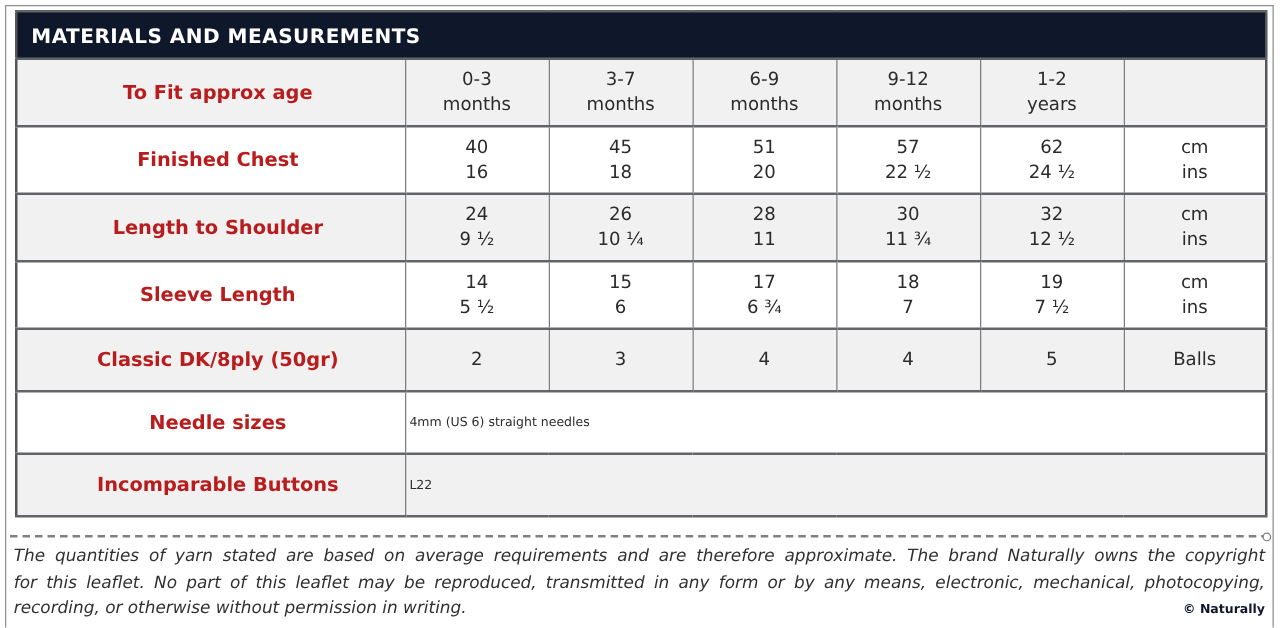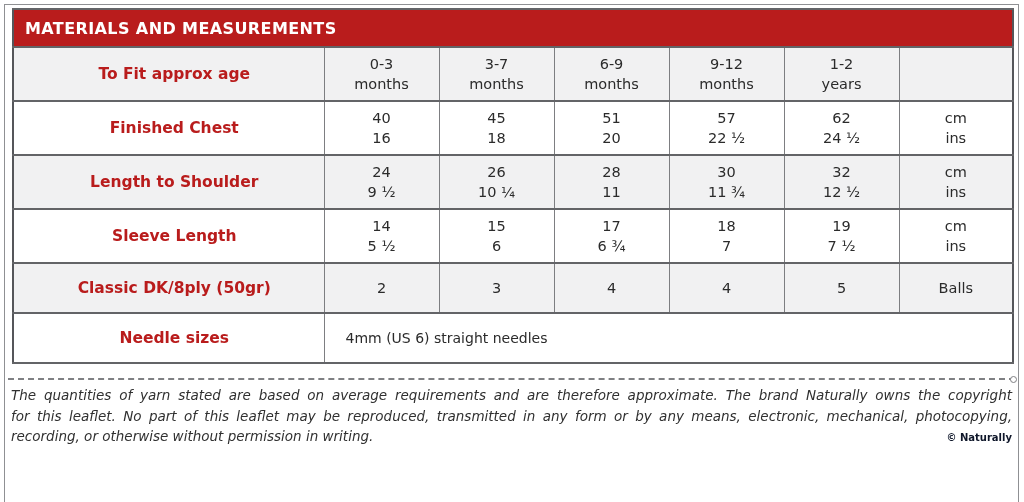--- a/index.html
+++ b/index.html
@@ -6,29 +6,29 @@
   html,body { width:1024px; height:502px; background:#ffffff; overflow:hidden;
               font-family:"DejaVu Sans","Liberation Sans",sans-serif; }
   .page { position:absolute; top:4px; left:4px; width:1015px; height:498px;
           background:#ffffff; border:1px solid #8f9093; border-bottom:none; }
 
   table.mm { border-collapse:collapse; table-layout:fixed; width:1000px;
              margin:3px 0 0 7px; border:2px solid #55565a; }
   table.mm td { border-top:2px solid #636467; border-bottom:2px solid #636467;
                 border-left:1px solid #7d7e81; border-right:1px solid #7d7e81; }
 
-  .title-cell { background:#b91c1c; color:#ffffff; font-weight:bold; font-size:16px;
+  .title-cell { background:#0f172a; color:#ffffff; font-weight:bold; font-size:16px;
                 letter-spacing:.4px; height:38px; vertical-align:middle;
                 padding-left:11px; text-align:left; }
 
   .lbl { font-weight:bold; font-size:15.5px; color:#b91c1c; padding-left:11px;
          vertical-align:middle; text-align:center;margin-top:16px; }
   .val { text-align:center; font-size:14.5px; color:#2b2b2b; vertical-align:middle;
          line-height:20px; padding:6px 0;margin-left:40px; }
-  .span-val { font-size:14px; color:#2b2b2b; text-align:left; padding-left:21px;
+  .span-val { font-size:10px; color:#2b2b2b; text-align:left; padding-left:3px;
               vertical-align:middle; }
 
   tr.r2 td { height:54px; }
   tr.r1 td { height:50px; }
   tr.gray td { background:#f1f1f2; }
   tr.white td { background:#ffffff; }
 
   .divider { position:relative; margin:14px 3px 0 3px; border-top:2px dashed #7f8083; }
   .divider::after { content:""; position:absolute; right:-2px; top:-4px; width:5px; height:5px;
                     border:1px solid #7f8083; border-radius:50%; background:#fff; }
@@ -177,20 +177,24 @@
       <td class="val">4</td>
       <td class="val">5</td>
       <td class="val">Balls</td>
     </tr>
 
     <tr class="r1 white">
       <td class="lbl">Needle sizes</td>
       <td colspan="6" class="span-val">4mm (US 6) straight needles</td>
     </tr>
 
+    <tr class="r1 gray">
+      <td class="lbl">Incomparable Buttons</td>
+      <td colspan="6" class="span-val">L22</td>
+    </tr>
   </tbody>
     </table>
 
   <div class="divider"></div>
 
   <div class="footer">
     <div class="fline j">The quantities of yarn stated are based on average requirements and are therefore approximate. The brand Naturally owns the copyright</div>
     <div class="fline j">for this leaflet. No part of this leaflet may be reproduced, transmitted in any form or by any means, electronic, mechanical, photocopying,</div>
     <div class="fline last">
       <span>recording, or otherwise without permission in writing.</span>

